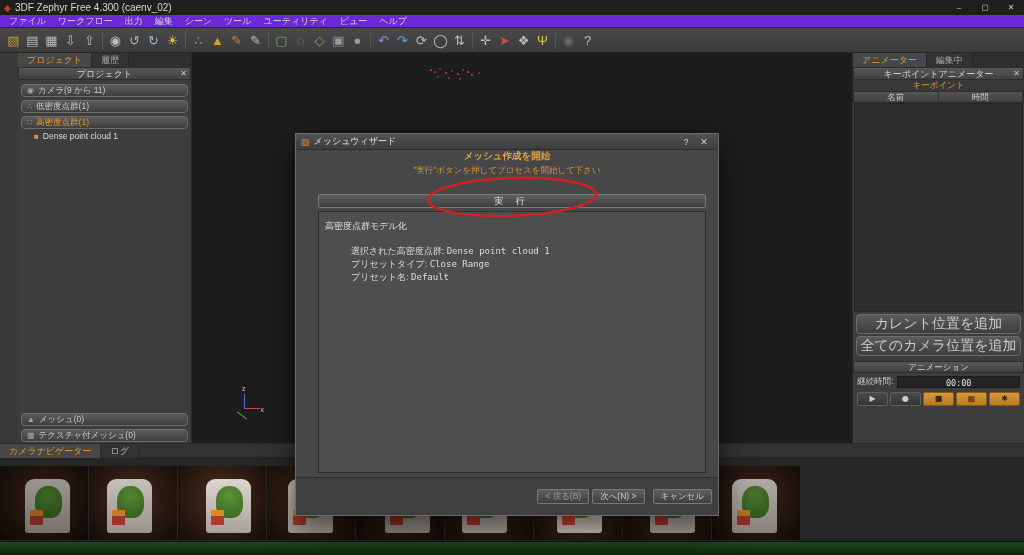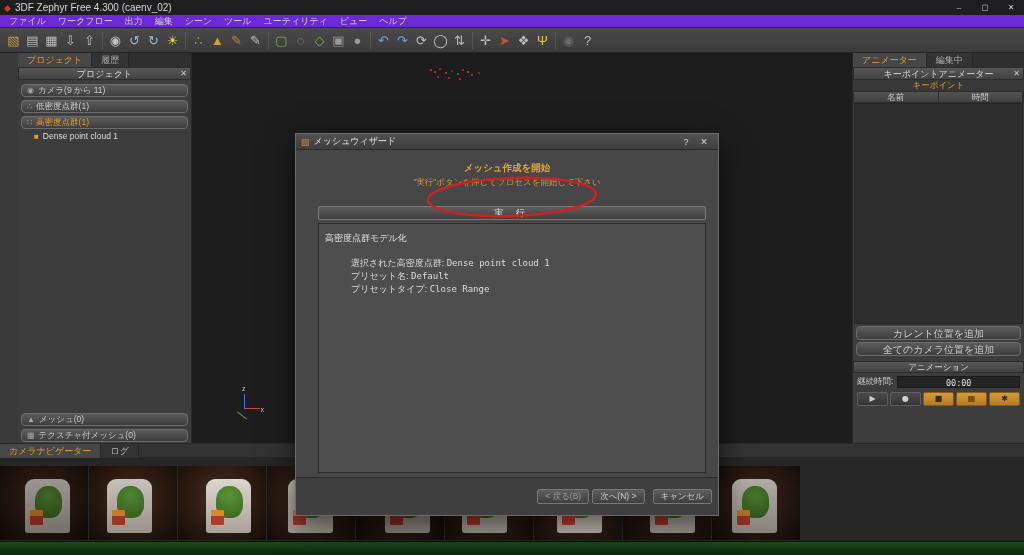--- a/index.html
+++ b/index.html
@@ -57,22 +57,22 @@
   .axis-line.x { left:15px; bottom:12px; width:15px; height:1px; background:#c24a3a; }
   .axis-line.y { left:6px;  bottom:5px;  width:12px; height:1px; background:#5ca348; transform:rotate(38deg); }
   .axis-z-label { position:absolute; left:12px; top:-2px; font-size:7px; color:#c9c9c9; }
   .axis-x-label { position:absolute; right:0;  bottom:8px; font-size:7px; color:#c9c9c9; }
 
   
   .orange-label { height:11px; line-height:11px; text-align:center; font-size:8.5px; color:#e39b2d; background:#383838; }
   .kp-columns { display:flex; height:12px; background:linear-gradient(#545454,#404040); border:1px solid #2d2d2d; font-size:8.5px; color:#cfcfcf; }
   .kp-columns span { flex:1; text-align:center; line-height:11px; border-right:1px solid #303030; }
   .kp-list { flex:1; background:#2e2e2e; border:1px solid #262626; margin:0 1px; }
-  .rp-btn { height:14px; margin:2px 3px 0 3px; background:linear-gradient(#5b5b5b,#3e3e3e); border:1px solid #6d6d6d; border-radius:4px;
-            font-size:10px; color:#cccccc; font-family:"Liberation Sans",sans-serif; }
+  .rp-btn { height:20px; margin:2px 3px 0 3px; background:linear-gradient(#5b5b5b,#3e3e3e); border:1px solid #6d6d6d; border-radius:4px;
+            font-size:14px; color:#cccccc; font-family:"Liberation Sans",sans-serif; }
   .anim-header { height:12px; line-height:11px; margin-top:5px; background:linear-gradient(#575757,#414141); border:1px solid #2d2d2d; text-align:center; font-size:8.5px; color:#d8d8d8; }
   .duration-row { display:flex; align-items:center; gap:4px; padding:3px 4px 1px 4px; font-size:8.5px; color:#cccccc; }
   .duration-value { flex:1; height:12px; line-height:12px; text-align:center; background:#242424; border:1px solid #1a1a1a; color:#e0e0e0; font-family:"DejaVu Sans Mono",monospace; font-size:8.5px; }
   .transport { display:flex; gap:2px; padding:3px 4px; }
   .tp-btn { flex:1; height:14px; font-size:8px; line-height:12px; border-radius:2px; font-family:"DejaVu Sans",sans-serif; }
   .tp-btn.dark   { background:linear-gradient(#4a4a4a,#353535); border:1px solid #5f5f5f; color:#cfcfcf; }
   .tp-btn.orange { background:linear-gradient(#d89a3a,#b57a22); border:1px solid #8a5c16; color:#3a2a10; }
   .rp-bottom-spacer { height:34px; }
 
   
@@ -92,21 +92,21 @@
   
   .statusbar { height:14px; background:linear-gradient(#1d4a1d,#0a240a); border-top:1px solid #101010; }
 
   
   .dialog { position:absolute; left:295px; top:80px; width:424px; height:383px; background:#474747;
             border:1px solid #6b6b6b; box-shadow:0 10px 28px rgba(0,0,0,.65); z-index:10; display:flex; flex-direction:column; }
   .dlg-titlebar { height:16px; background:linear-gradient(#515151,#3e3e3e); border-bottom:1px solid #2c2c2c; display:flex; align-items:center; padding:0 5px; }
   .dlg-icon { color:#d08a3a; font-size:9px; margin-right:4px; }
   .dlg-title { flex:1; font-size:9px; color:#e0e0e0; }
   .dlg-help, .dlg-close { width:18px; text-align:center; font-size:9px; color:#d5d5d5; }
-  .dlg-heading { margin-top:12px; text-align:center; font-size:9.5px; font-weight:bold; color:#e8a33c; }
+  .dlg-heading { margin-top:0; text-align:center; font-size:9.5px; font-weight:bold; color:#e8a33c; }
   .dlg-subheading { margin-top:2px; text-align:center; font-size:8.5px; color:#d89434; }
   .dlg-run { margin:17px 12px 0 22px; height:14px; background:linear-gradient(#5e5e5e,#3f3f3f); border:1px solid #7a7a7a; border-radius:2px;
              color:#e2e2e2; font-size:9px; letter-spacing:5px; font-family:"Liberation Sans",sans-serif; }
   .annotation-ellipse { position:absolute; left:128px; top:40px; pointer-events:none; z-index:11; }
   .dlg-section-label { margin-top:13px; text-align:center; font-size:8.5px; color:#d89434; }
   .dlg-summary { flex:1; margin:3px 12px 4px 22px; background:#4e4e4e; border:1px solid #2e2e2e; padding:8px 6px; overflow:hidden; }
   .sum-title { font-size:9px; color:#e2e2e2; margin-bottom:12px; }
   .sum-line { font-size:9px; color:#dddddd; padding-left:26px; line-height:13px; }
   .sum-line .mono { font-family:"DejaVu Sans Mono",monospace; }
   .dlg-footer { height:38px; background:#3f3f3f; border-top:1px solid #2e2e2e; display:flex; justify-content:flex-end; align-items:center; gap:3px; padding:0 6px; }
@@ -280,24 +280,24 @@
       <button class="dlg-run">実 行</button>
       <svg class="annotation-ellipse" width="176" height="46">
         <ellipse cx="88" cy="23" rx="84" ry="19" fill="none" stroke="#cc2222" stroke-width="2.6" transform="rotate(-2 88 23)"></ellipse>
       </svg>
       <div class="dlg-summary">
         <div class="sum-title">高密度点群モデル化</div>
         <div class="sum-line">
           <span>選択された高密度点群: </span><span class="mono">Dense point cloud 1</span>
         </div>
         <div class="sum-line">
+          <span>プリセットタイプ: </span><span class="mono">Close Range</span>
+        </div>
+        <div class="sum-line">
           <span>プリセット名: </span><span class="mono">Default</span>
-        </div>
-        <div class="sum-line">
-          <span>プリセットタイプ: </span><span class="mono">Close Range</span>
         </div>
       </div>
       <div class="dlg-footer">
         <button class="dlg-btn back">&lt; 戻る(B)</button>
         <button class="dlg-btn">次へ(N) &gt;</button>
         <button class="dlg-btn cancel">キャンセル</button>
       </div>
     </div>
 
   </div>

